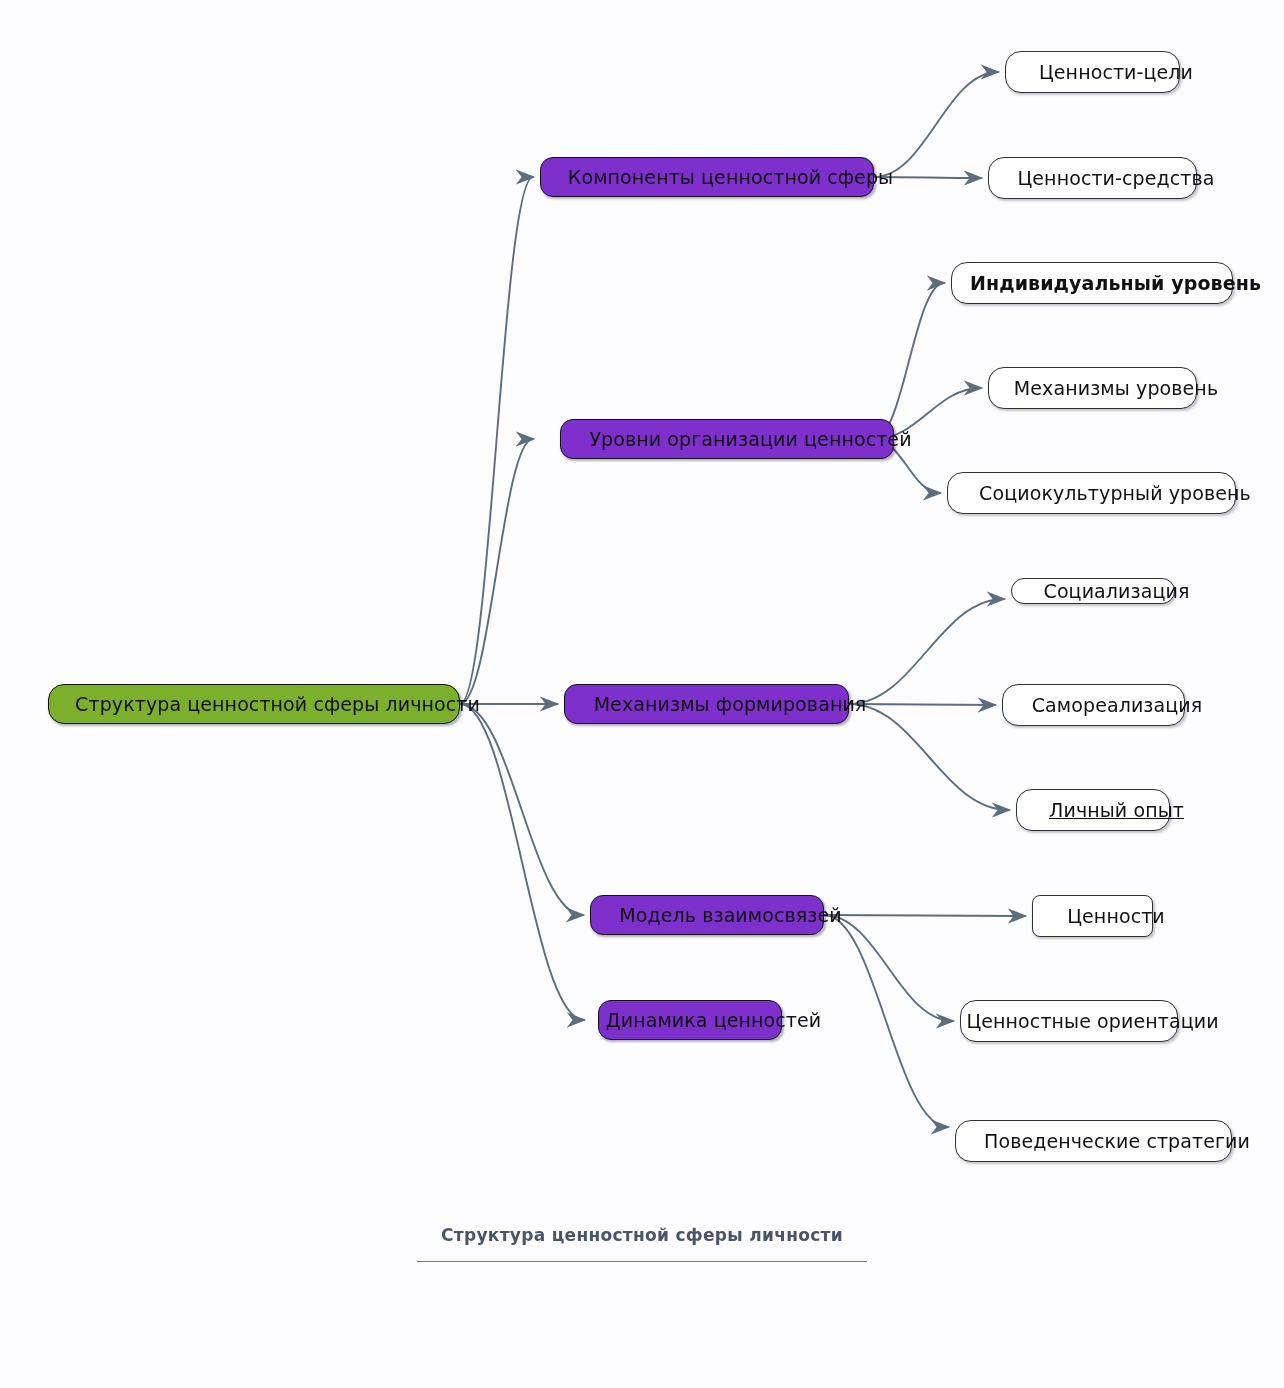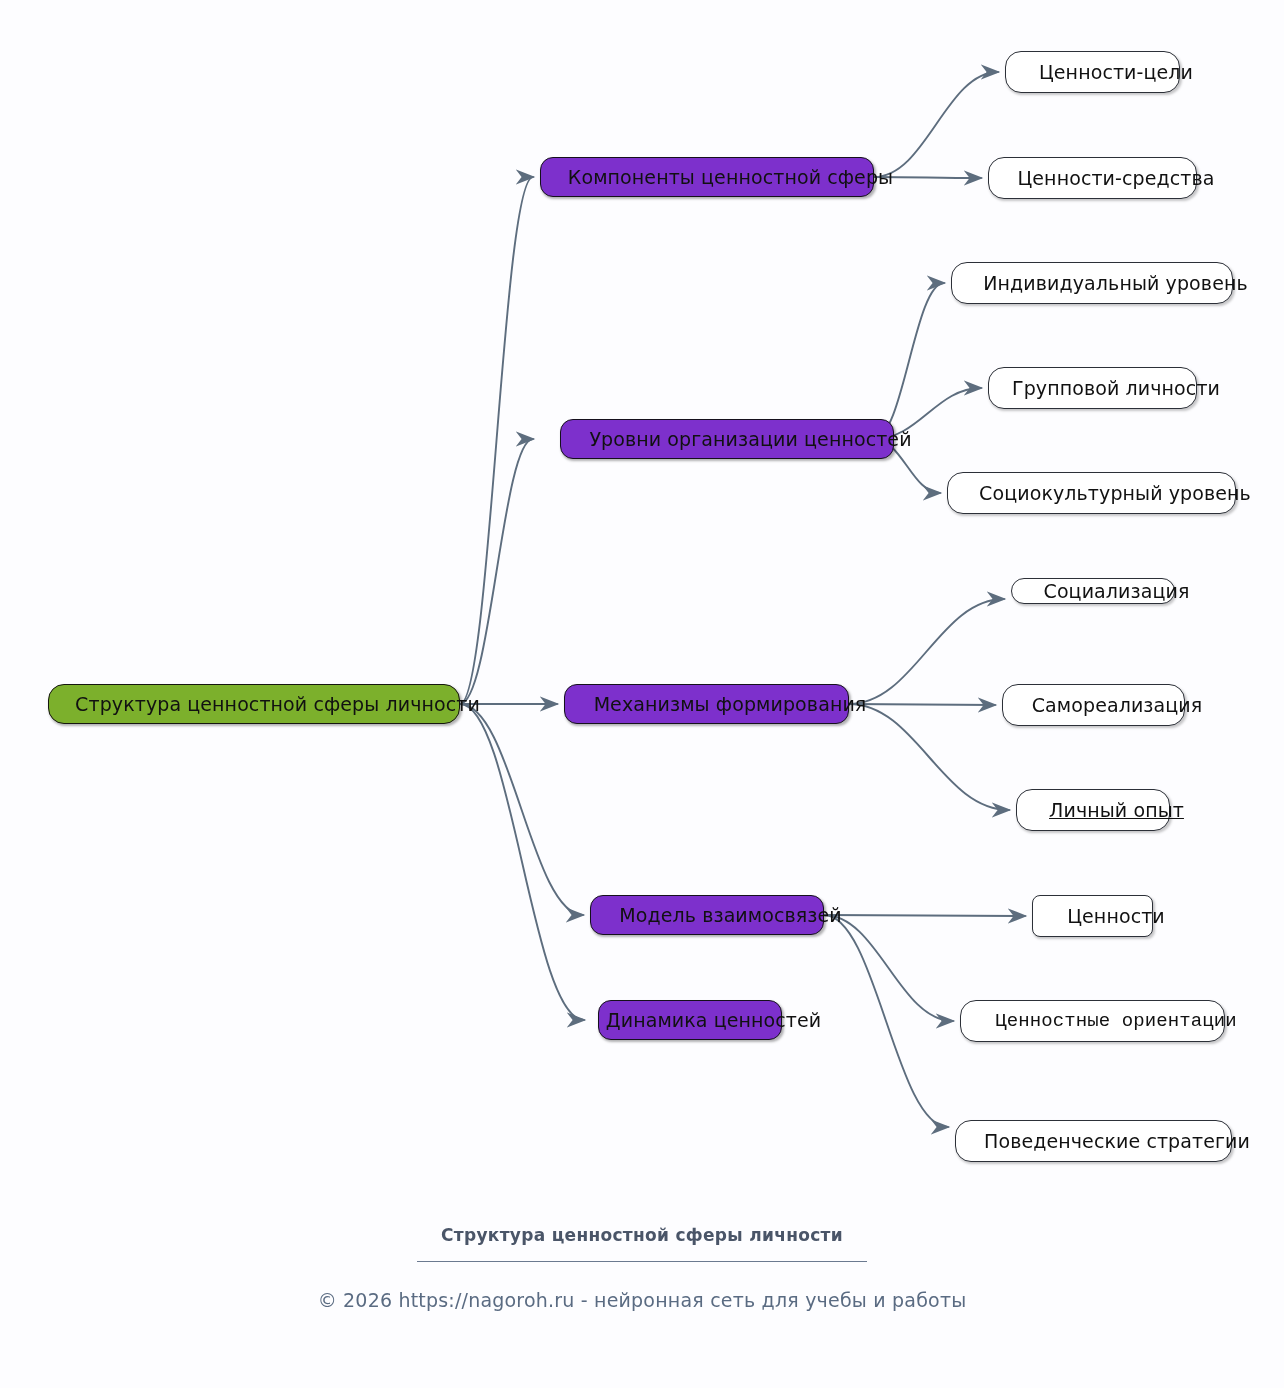--- a/index.html
+++ b/index.html
@@ -134,47 +134,46 @@
       </div>
       <div class="node node-branch" style="left: 598px; top: 1000px; width: 184px; height: 40px;">
         <span>Динамика ценностей</span>
       </div>
       <div class="node node-leaf" style="left: 1005px; top: 51px; width: 175px; height: 42px;">
         <span>Ценности-цели</span>
       </div>
       <div class="node node-leaf" style="left: 988px; top: 157px; width: 209px; height: 42px;">
         <span>Ценности-средства</span>
       </div>
-      <div class="node node-leaf" style="left: 951px; top: 262px; width: 282px; height: 42px;">
+      <div class="node node-leaf" style="left: 951px; top: 262px; width: 282px; height: 42px; font-weight: bold;">
         <span>Индивидуальный уровень</span>
       </div>
       <div class="node node-leaf" style="left: 988px; top: 367px; width: 209px; height: 42px;">
-        <span>Групповой личности</span>
+        <span>Механизмы уровень</span>
       </div>
       <div class="node node-leaf" style="left: 947px; top: 472px; width: 289px; height: 42px;">
         <span>Социокультурный уровень</span>
       </div>
       <div class="node node-leaf" style="left: 1011px; top: 578px; width: 164px; height: 26px;">
         <span>Социализация</span>
       </div>
       <div class="node node-leaf" style="left: 1002px; top: 684px; width: 183px; height: 42px;">
         <span>Самореализация</span>
       </div>
       <div class="node node-leaf" style="left: 1016px; top: 789px; width: 154px; height: 42px; text-decoration: underline;">
         <span>Личный опыт</span>
       </div>
       <div class="node node-leaf" style="left: 1032px; top: 895px; width: 121px; height: 42px; border-radius: 8px;">
         <span>Ценности</span>
       </div>
-      <div class="node node-leaf" style="left: 960px; top: 1000px; width: 265px; height: 42px; font-family: Liberation Mono, monospace;">
+      <div class="node node-leaf" style="left: 960px; top: 1000px; width: 218px; height: 42px;">
         <span>Ценностные ориентации</span>
       </div>
       <div class="node node-leaf" style="left: 955px; top: 1106px; width: 277px; height: 42px; margin-top: 14px;">
         <span>Поведенческие стратегии</span>
       </div>
     </div>
 </div>
 
 <div id="footer">
   <div id="footer-title">Структура ценностной сферы личности</div>
   <div id="footer-divider"></div>
-  <div id="footer-credit">© 2026 https://nagoroh.ru - нейронная сеть для учебы и работы</div>
 </div>
 
 </body></html>

